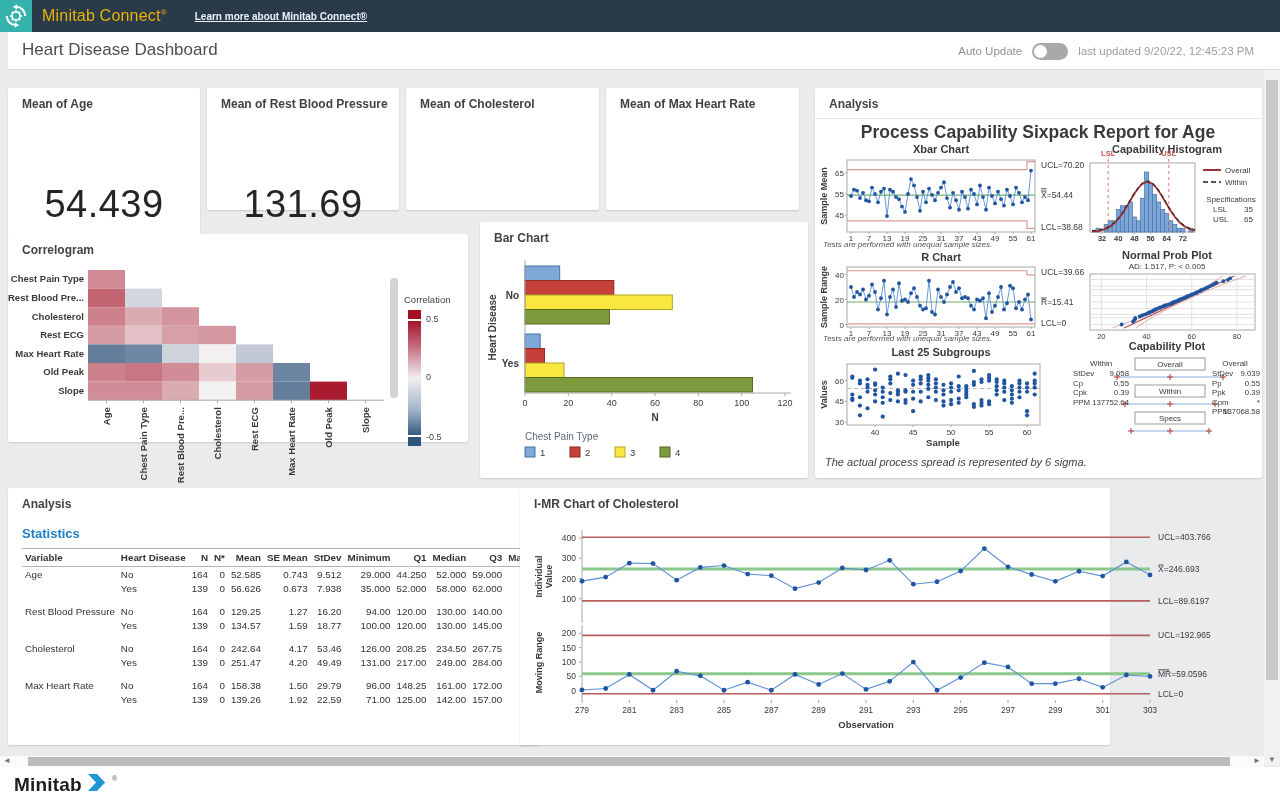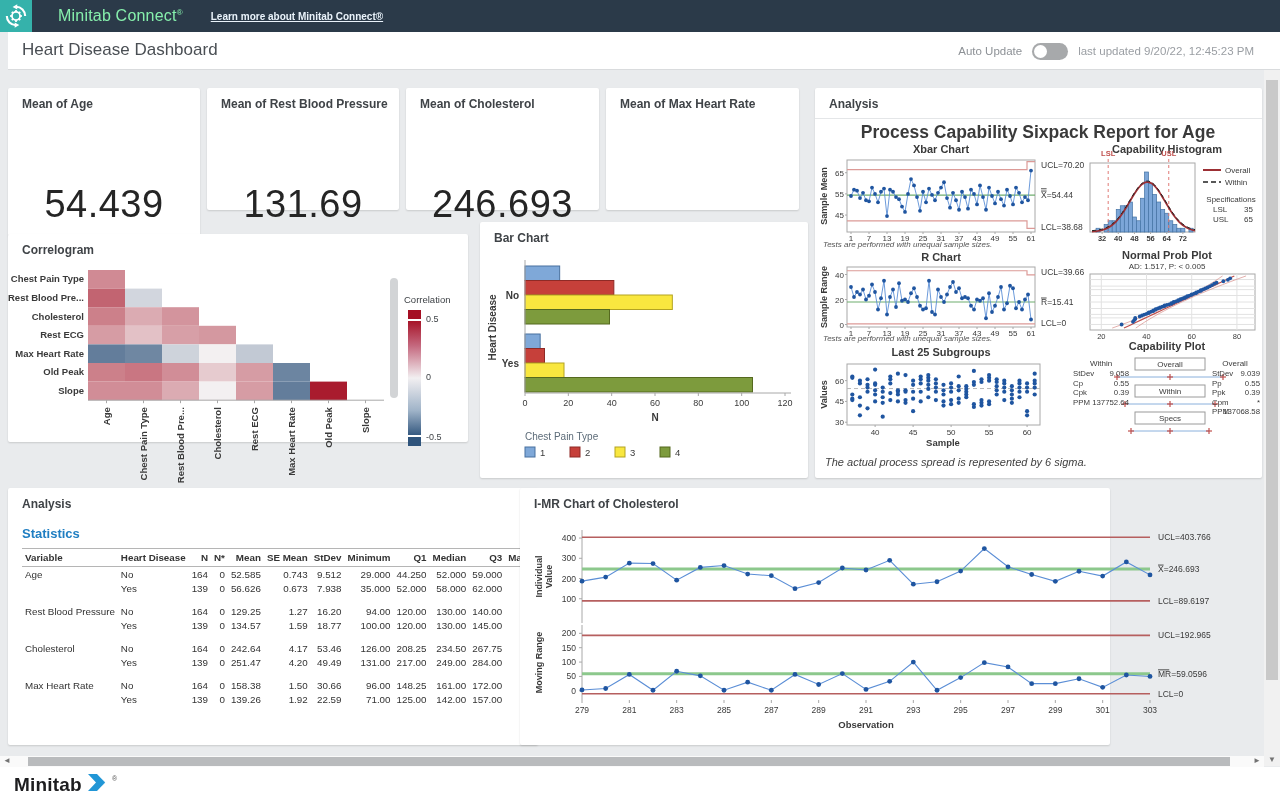--- a/index.html
+++ b/index.html
@@ -2,21 +2,21 @@
 <html><head>
 <meta charset="utf-8">
 <style>
   html,body{margin:0;padding:0;background:#dfe2e5;}
   *{box-sizing:border-box;}
   #root{position:relative;width:1280px;height:802px;background:#e9ebed;overflow:hidden;
         font-family:"Liberation Sans","DejaVu Sans",sans-serif;color:#3f4347;}
   
   .topbar{position:absolute;top:0;left:0;right:0;height:32px;background:#2b3a49;display:flex;align-items:center;}
   .logo-box{width:32px;height:32px;background:#35b2ab;display:flex;align-items:center;justify-content:center;flex:0 0 auto;}
-  .brand{color:#86efac;font-size:16px;margin-left:26px;letter-spacing:.2px;}
+  .brand{color:#eab308;font-size:16px;margin-left:10px;letter-spacing:.2px;}
   .brand sup{font-size:8px;}
   .learn-link{color:#eaf3fb;font-size:10px;font-weight:700;text-decoration:underline;margin-left:28px;cursor:pointer;}
   
   .pagehead{position:absolute;top:32px;left:0;right:0;height:38px;background:#fff;border-bottom:1px solid #d9dbdd;margin-left:8px;}
   .page-title{position:absolute;left:14px;top:8px;font-size:17px;font-weight:400;color:#4a4f54;}
   .head-right{position:absolute;right:26px;top:0;height:38px;display:flex;align-items:center;gap:10px;}
   .auto-label{font-size:11.5px;color:#8d9196;}
   .toggle{width:36px;height:17px;border-radius:9px;background:#a7a9ab;position:relative;cursor:pointer;}
   .toggle .knob{position:absolute;left:2px;top:2px;width:13px;height:13px;border-radius:50%;background:#fff;}
   .last-updated{font-size:11.5px;color:#9a9ea3;}
@@ -99,21 +99,20 @@
   <div class="card" style="left:8px;top:88px;width:192px;height:148px;">
     <div class="card-title">Mean of Age</div>
     <div class="kpi-value">54.439</div>
   </div>
   <div class="card" style="left:207px;top:88px;width:192px;height:122px;">
     <div class="card-title">Mean of Rest Blood Pressure</div>
     <div class="kpi-value">131.69</div>
   </div>
   <div class="card" style="left:406px;top:88px;width:193px;height:122px;">
     <div class="card-title">Mean of Cholesterol</div>
-    <div class="kpi-value">246.693</div>
   </div>
   <div class="card" style="left:606px;top:88px;width:193px;height:122px;">
     <div class="card-title">Mean of Max Heart Rate</div>
   </div>
 
   <div class="card" style="left:8px;top:222px;width:460px;height:208px;margin-top:12px;">
     <div class="card-title">Correlogram</div>
     <div class="chart-host" id="corr-host" style="left:0;top:28px;"><svg width="398" height="226">
           <rect x="80" y="8" width="37" height="18.6" fill="rgb(208,138,148)"></rect>
           <rect x="80" y="26.6" width="37" height="18.6" fill="rgb(194,100,113)"></rect>
@@ -876,21 +875,21 @@
             <tr class="spacer">
               <td colspan="12"></td>
             </tr>
             <tr>
               <td class="l">Max Heart Rate</td>
               <td class="l">No</td>
               <td>164</td>
               <td>0</td>
               <td>158.38</td>
               <td>1.50</td>
-              <td>30.66</td>
+              <td>29.79</td>
               <td>96.00</td>
               <td>148.25</td>
               <td>161.00</td>
               <td>172.00</td>
               <td>202.00</td>
             </tr>
             <tr>
               <td class="l"></td>
               <td class="l">Yes</td>
               <td>139</td>

